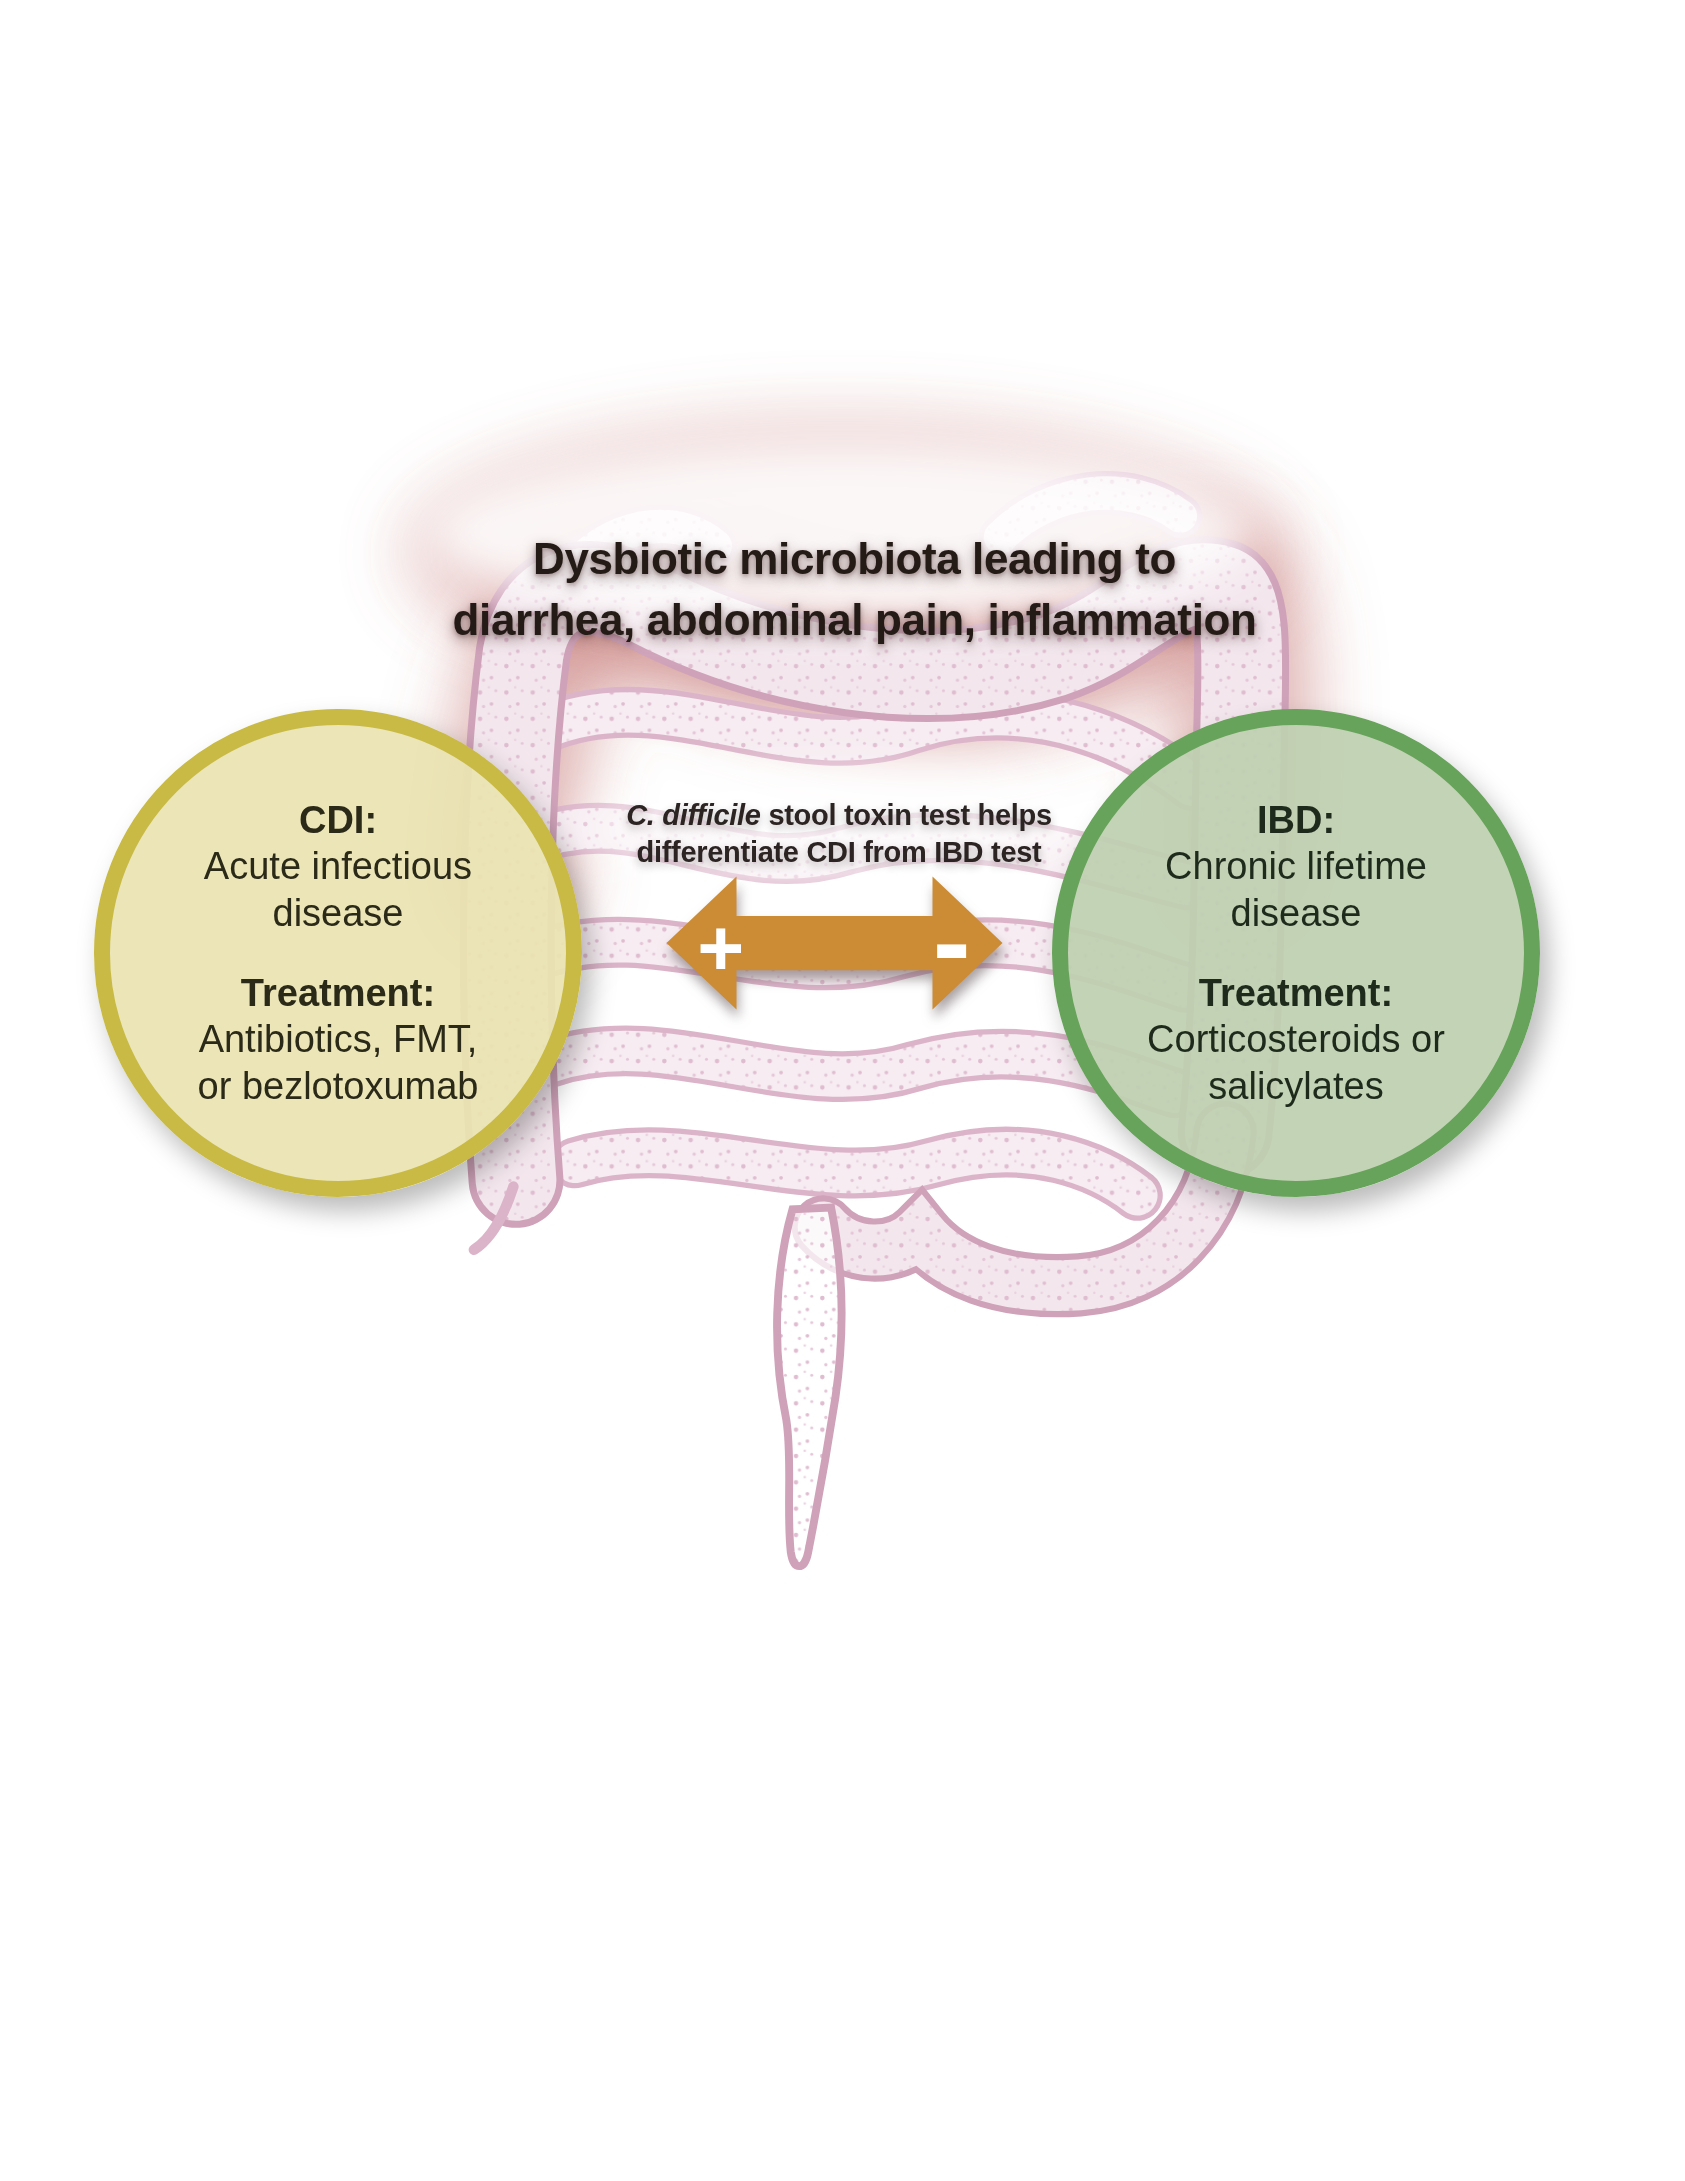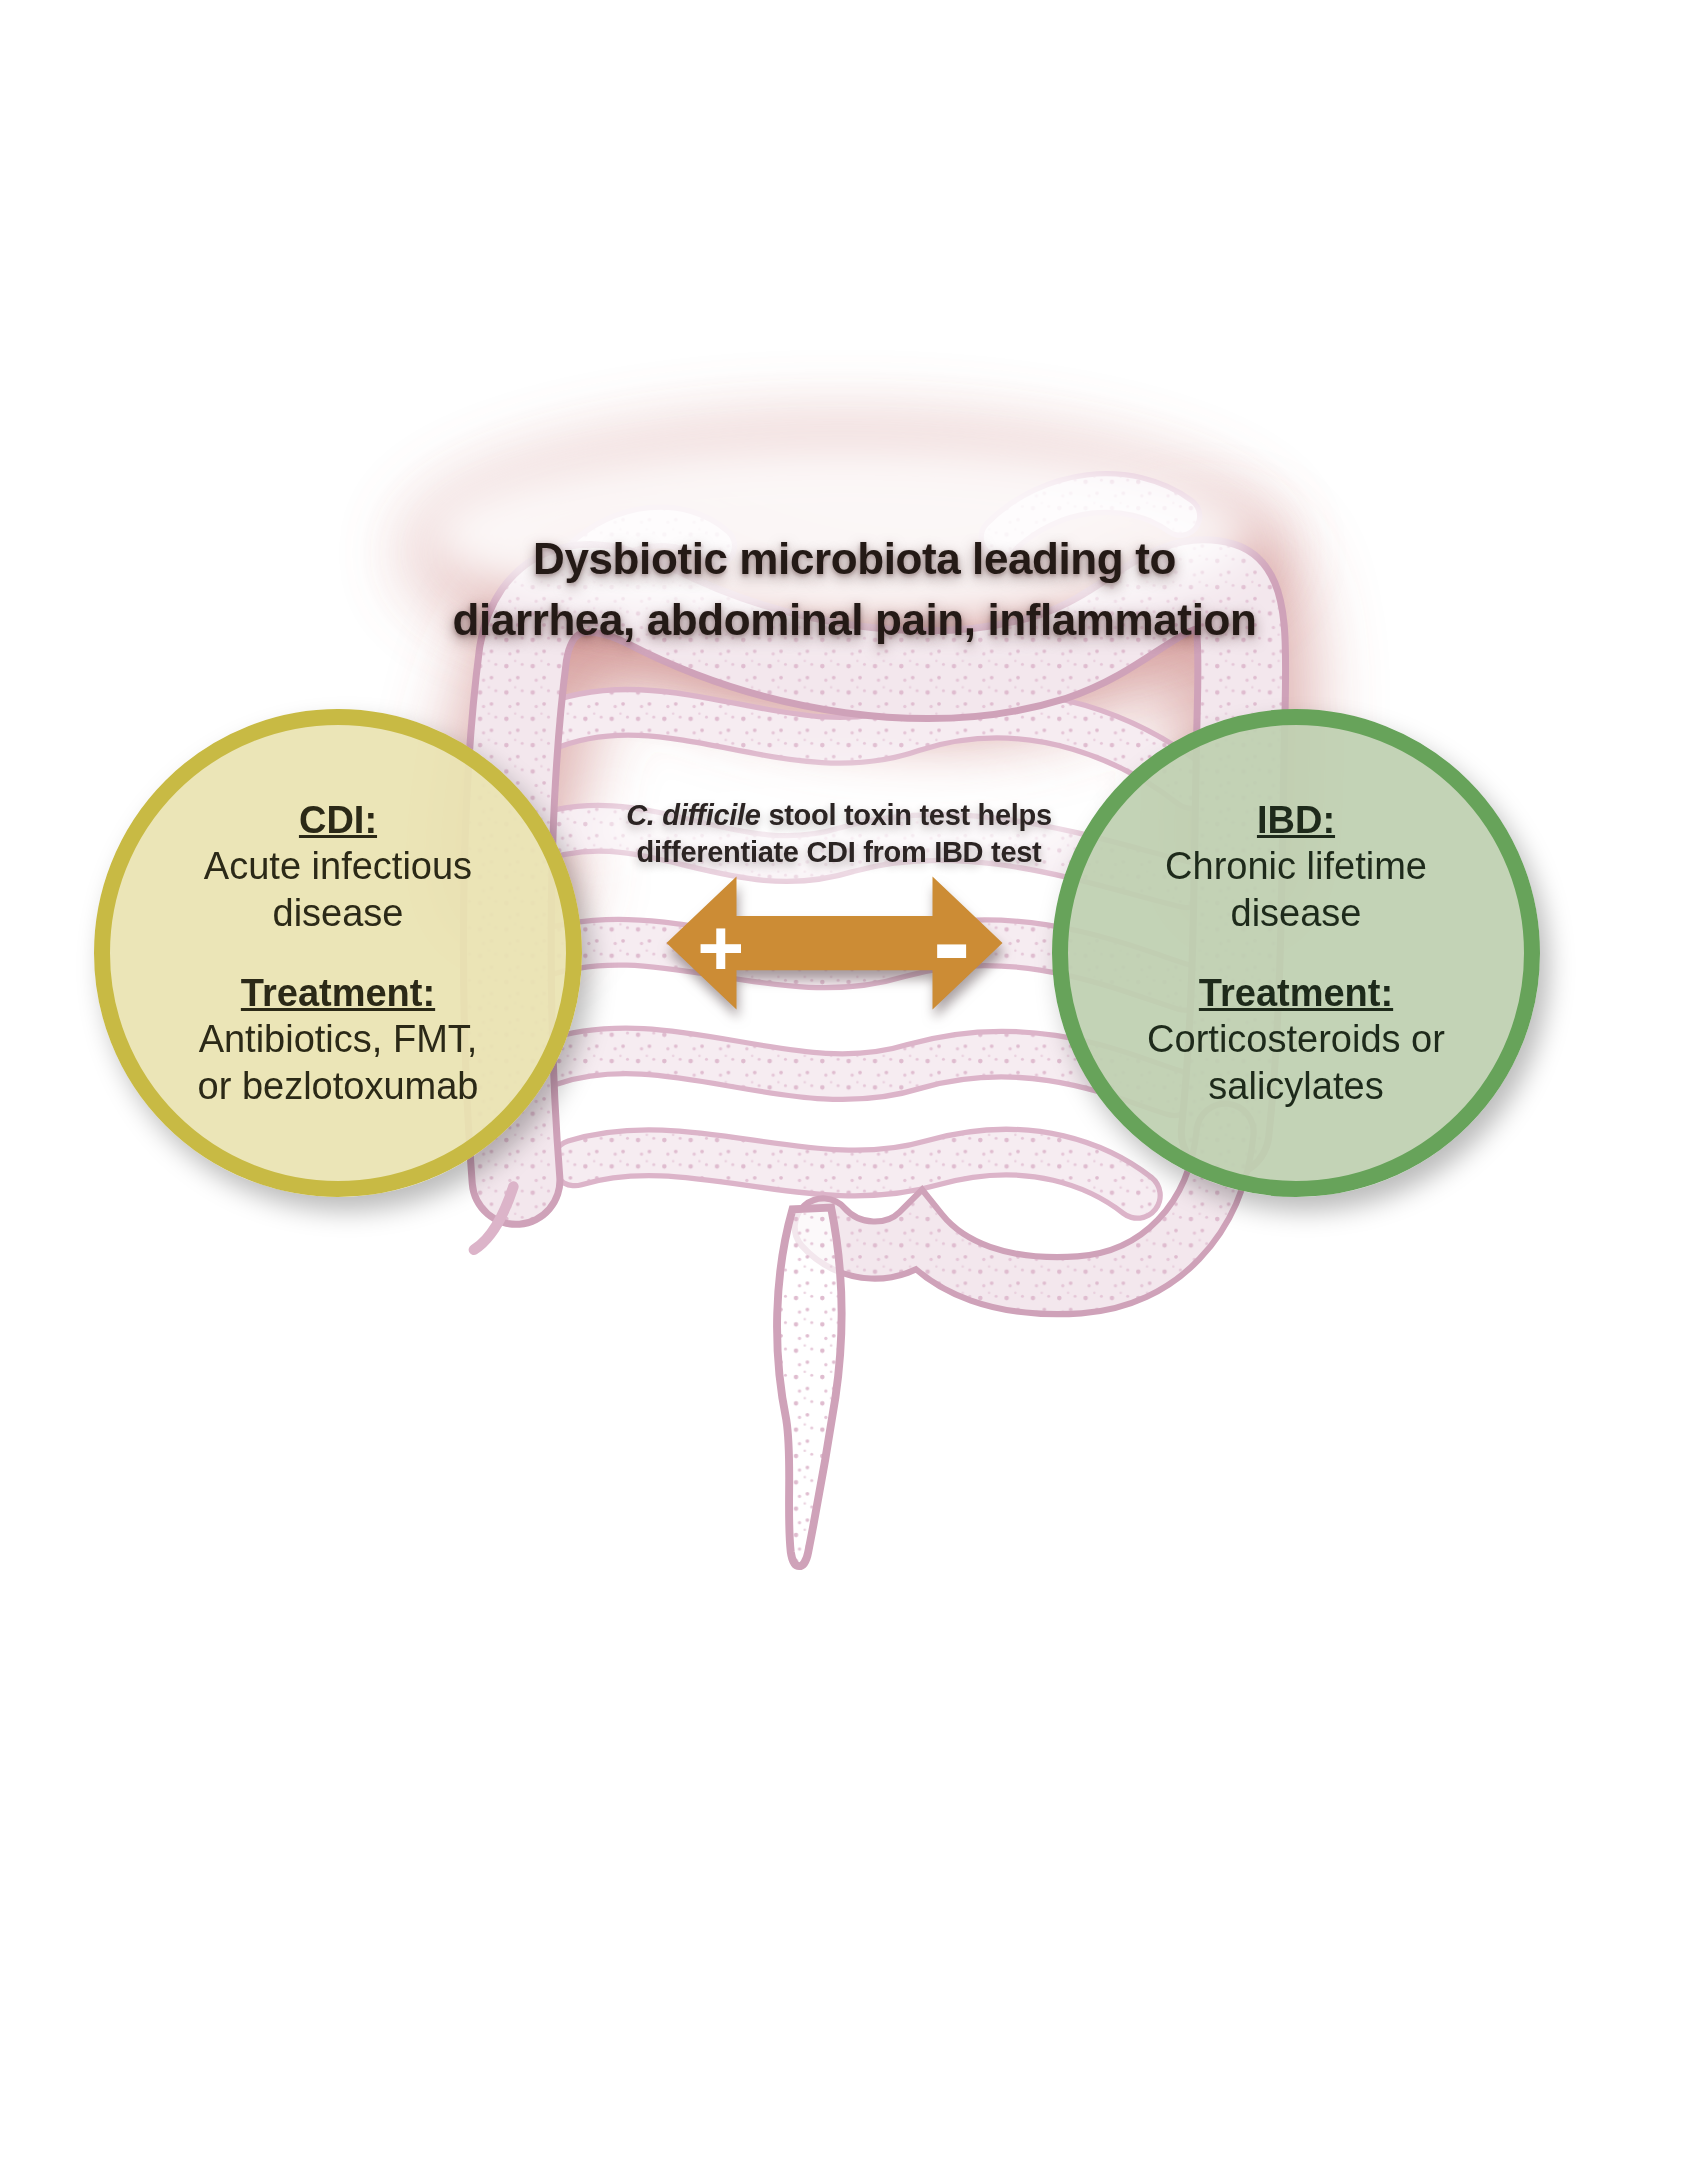--- a/index.html
+++ b/index.html
@@ -21,21 +21,21 @@
     letter-spacing:-0.3px;line-height:1.26;color:var(--center-text,#2b2423);
     text-shadow:0 3.5px 8px rgba(60,45,45,.32);white-space:nowrap;
   }
   .center-label em{font-style:italic;}
   .circle{
     position:absolute;top:709px;width:488px;height:488px;border-radius:50%;
     box-sizing:border-box;display:flex;flex-direction:column;justify-content:center;
     text-align:center;font-size:38px;line-height:1.22;
     box-shadow:8.8px 14px 26px rgba(0,0,0,.27);
   }
-  .circle .head{font-weight:bold;text-decoration:underline;}
+  .circle .head{font-weight:bold;}
   .circle .gap{margin-top:34px;}
   .circle-cdi{
     left:94px;
     background:var(--cdi-fill,rgba(233,227,177,.93));
     border:16.7px solid var(--cdi-border,#c8ba44);
     color:var(--cdi-text,#2b2917);
   }
   .circle-ibd{
     left:1052px;
     background:var(--ibd-fill,rgba(190,208,176,.93));

